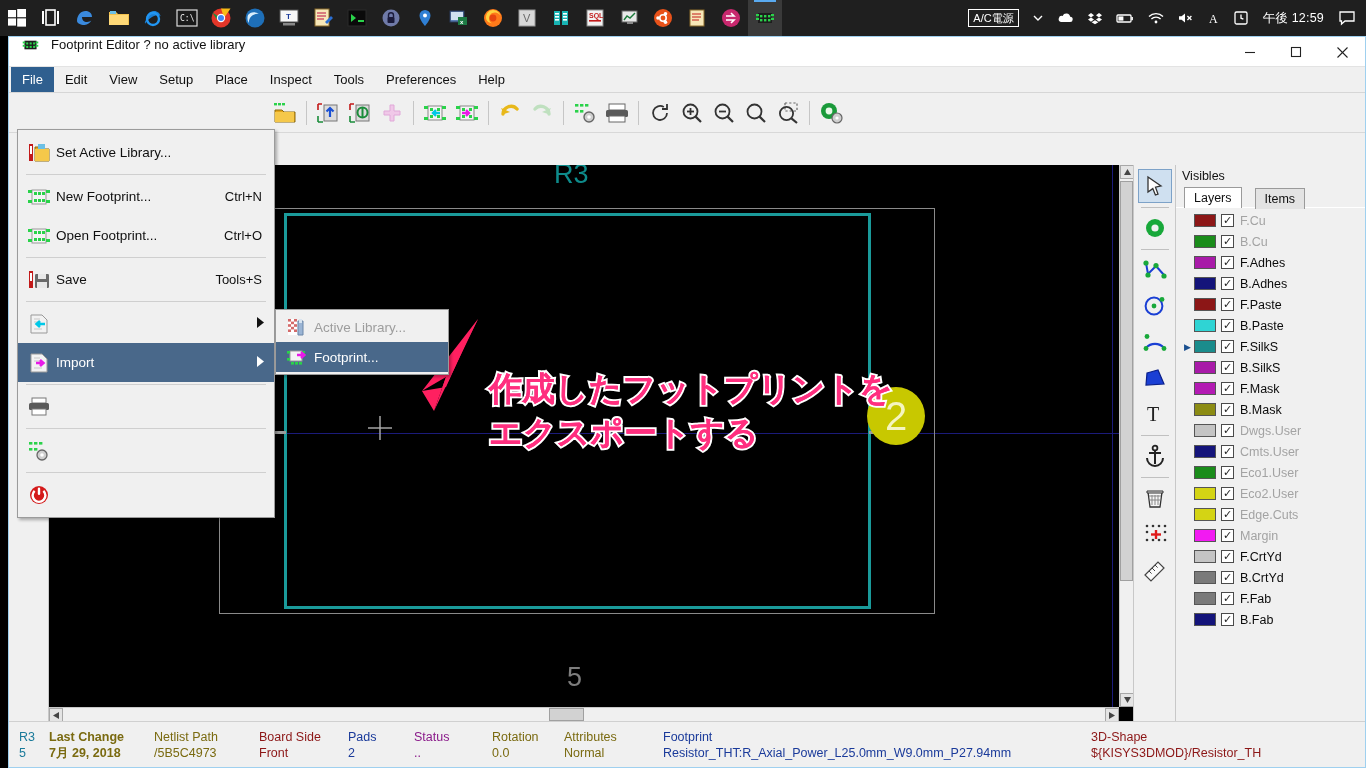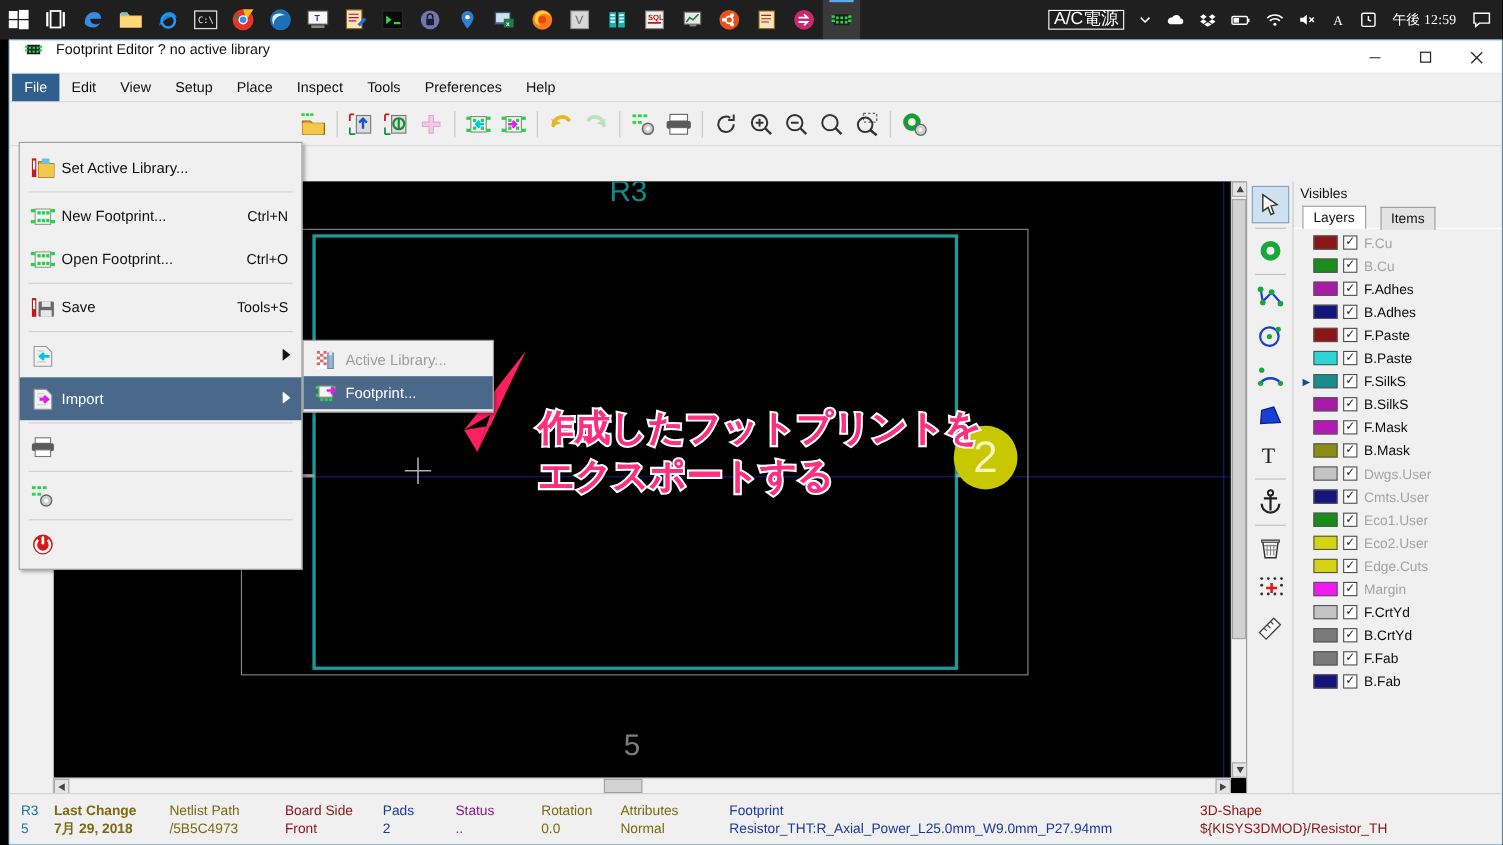--- a/index.html
+++ b/index.html
@@ -25,23 +25,23 @@
   .tb-ico.active:after {
     content:""; position:absolute; top:0; left:6px; right:6px; height:2px; background:#5aaaf0;
   }
   .tb-ico svg { display:block; }
   .tray {
     margin-left:auto; display:flex; align-items:center; color:#fff; font-size:12px;
     height:36px; padding-right:4px;
   }
   .tray > div { display:flex; align-items:center; justify-content:center; padding:0 6px; height:36px;}
   .acpower {
-    border:1px solid #fff; padding:1px 4px; font-size:16px; color:#fff; line-height:14px;
-  }
-  .clock { font-size:12.5px; letter-spacing:0.2px; padding:0 8px !important;font-family:Liberation Serif, serif;}
+    border:1px solid #fff; padding:1px 4px; font-size:11px; color:#fff; line-height:14px;
+  }
+  .clock { font-size:12.5px; letter-spacing:0.2px; padding:0 8px !important;}
 
   
   #win {
     position:absolute; left:8px; top:36px; width:1358px; height:732px;
     background:#f0f0f0; border:1px solid #9fd0ef;
   }
   #titlebar {
     height:30px; background:#ffffff; display:flex; align-items:flex-start;
     border-bottom:1px solid #e3e3e3;
   }

